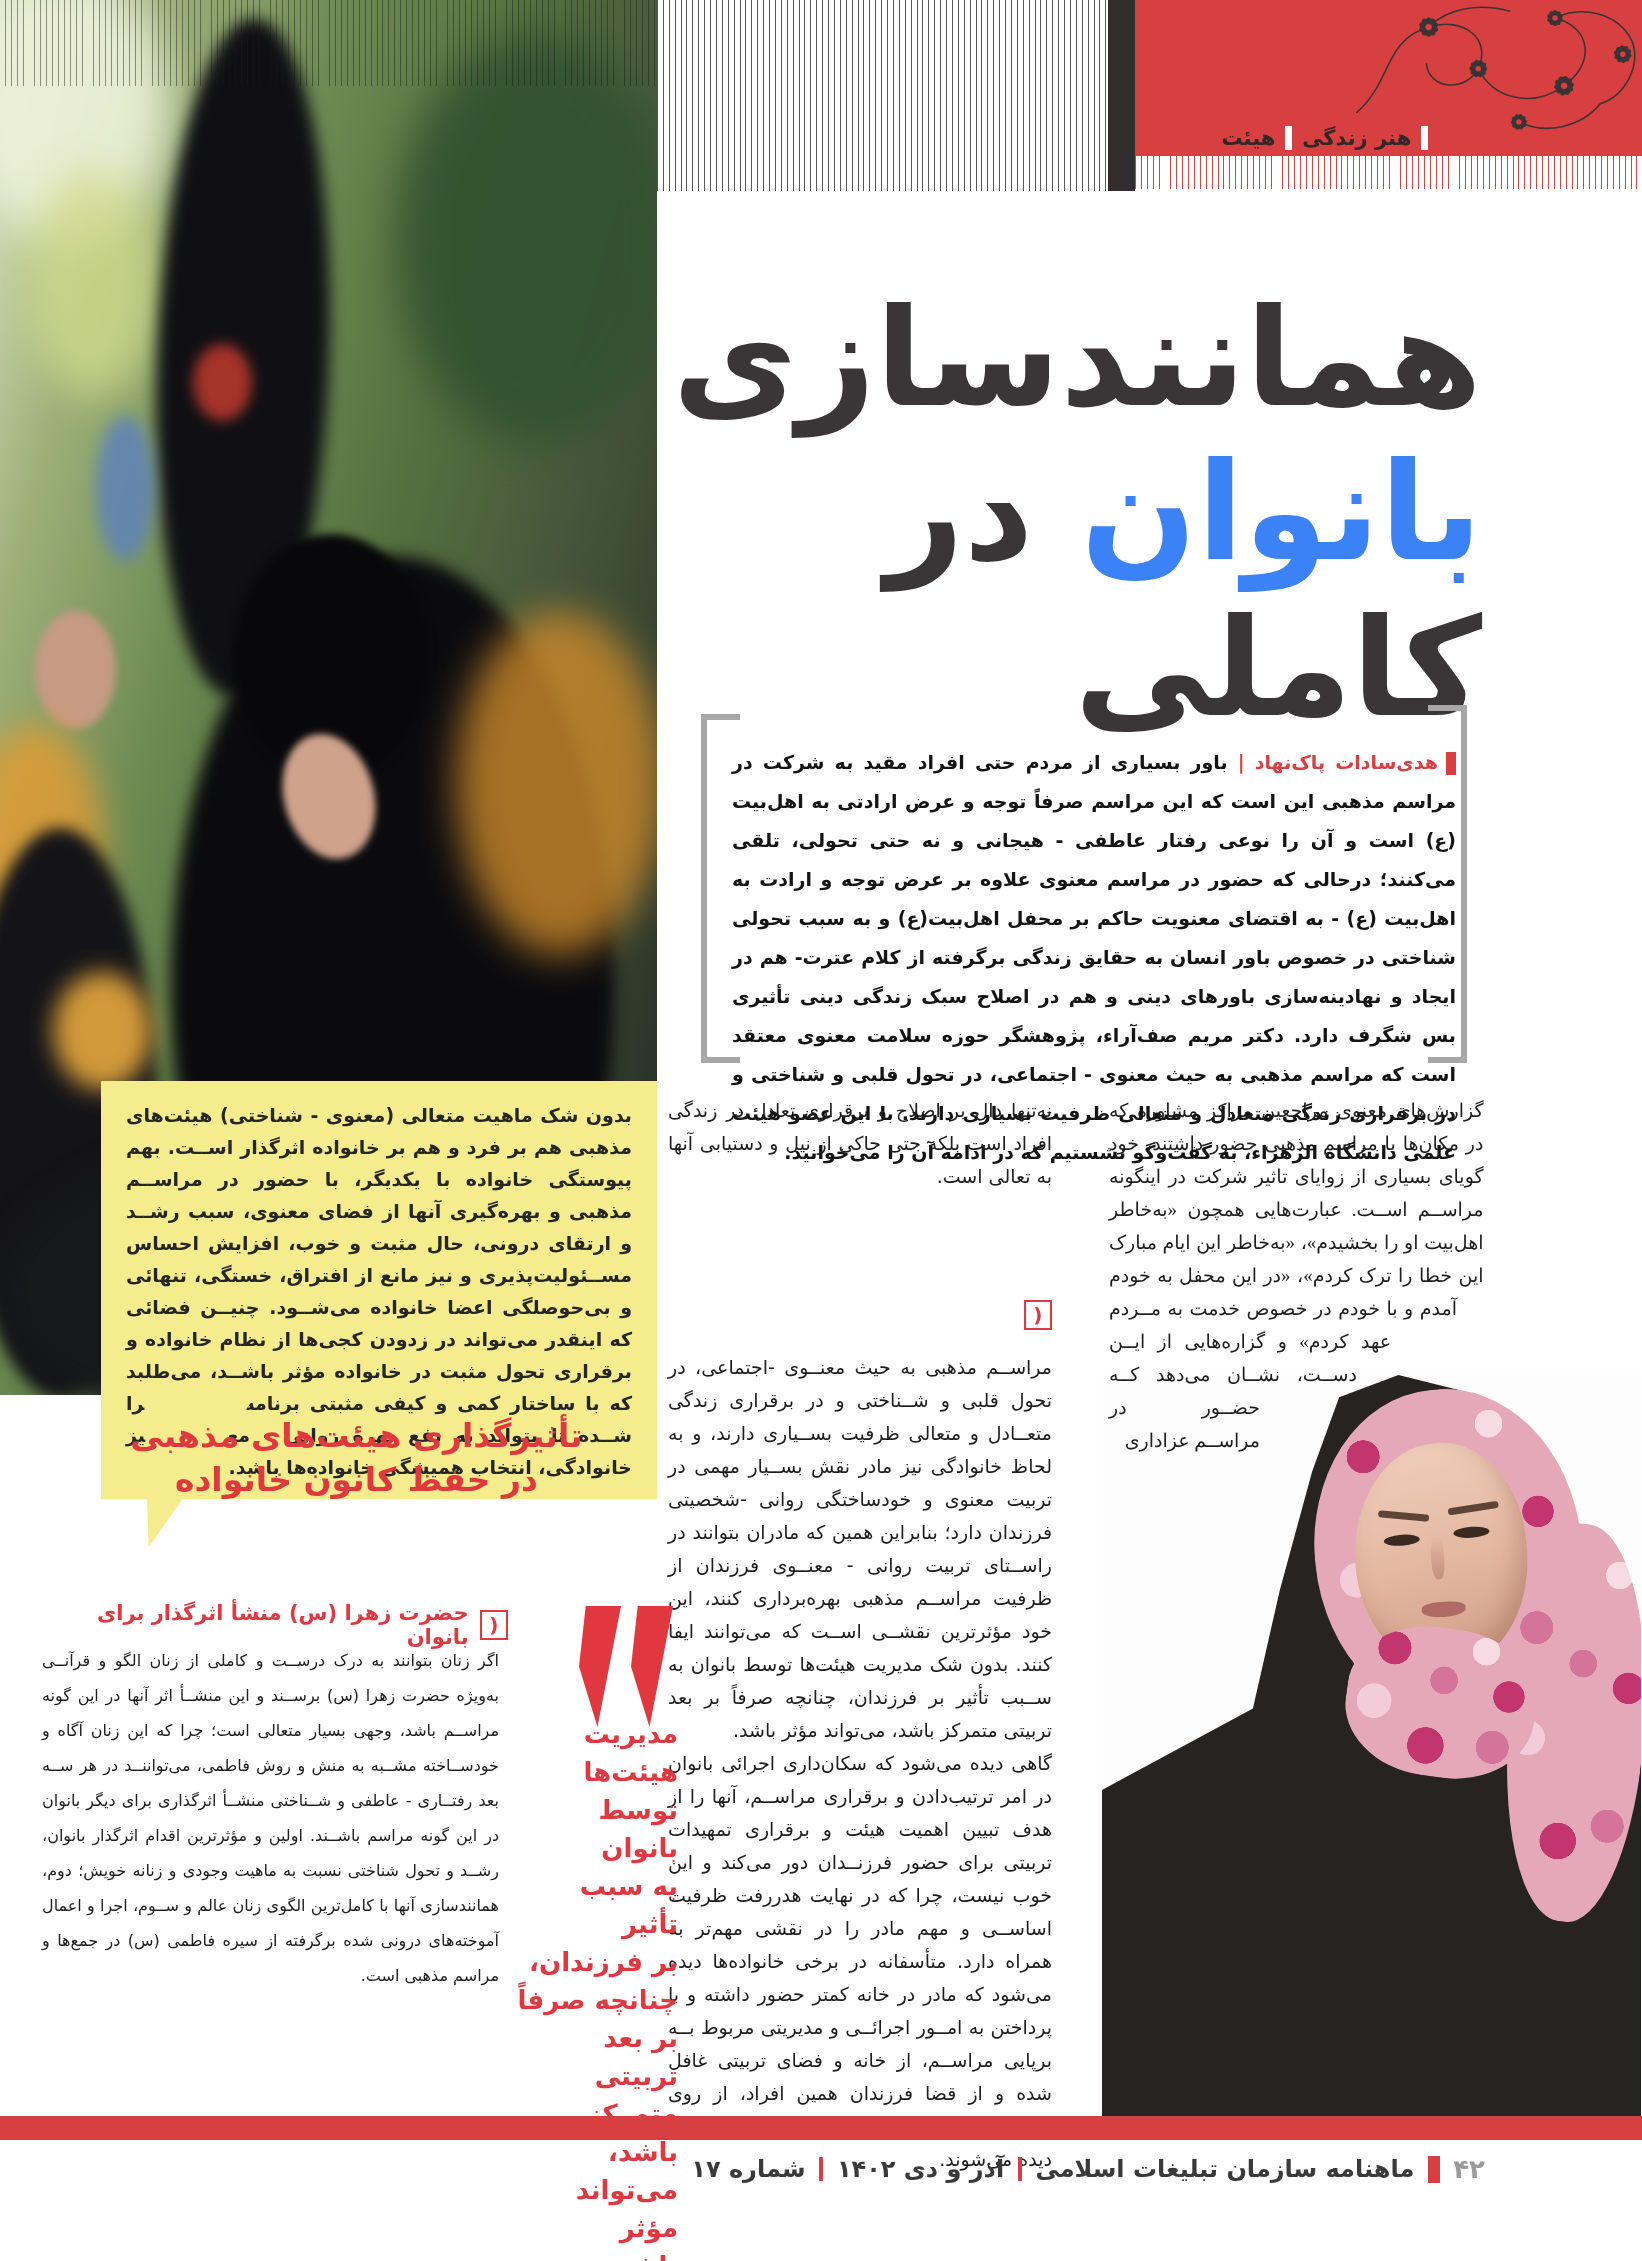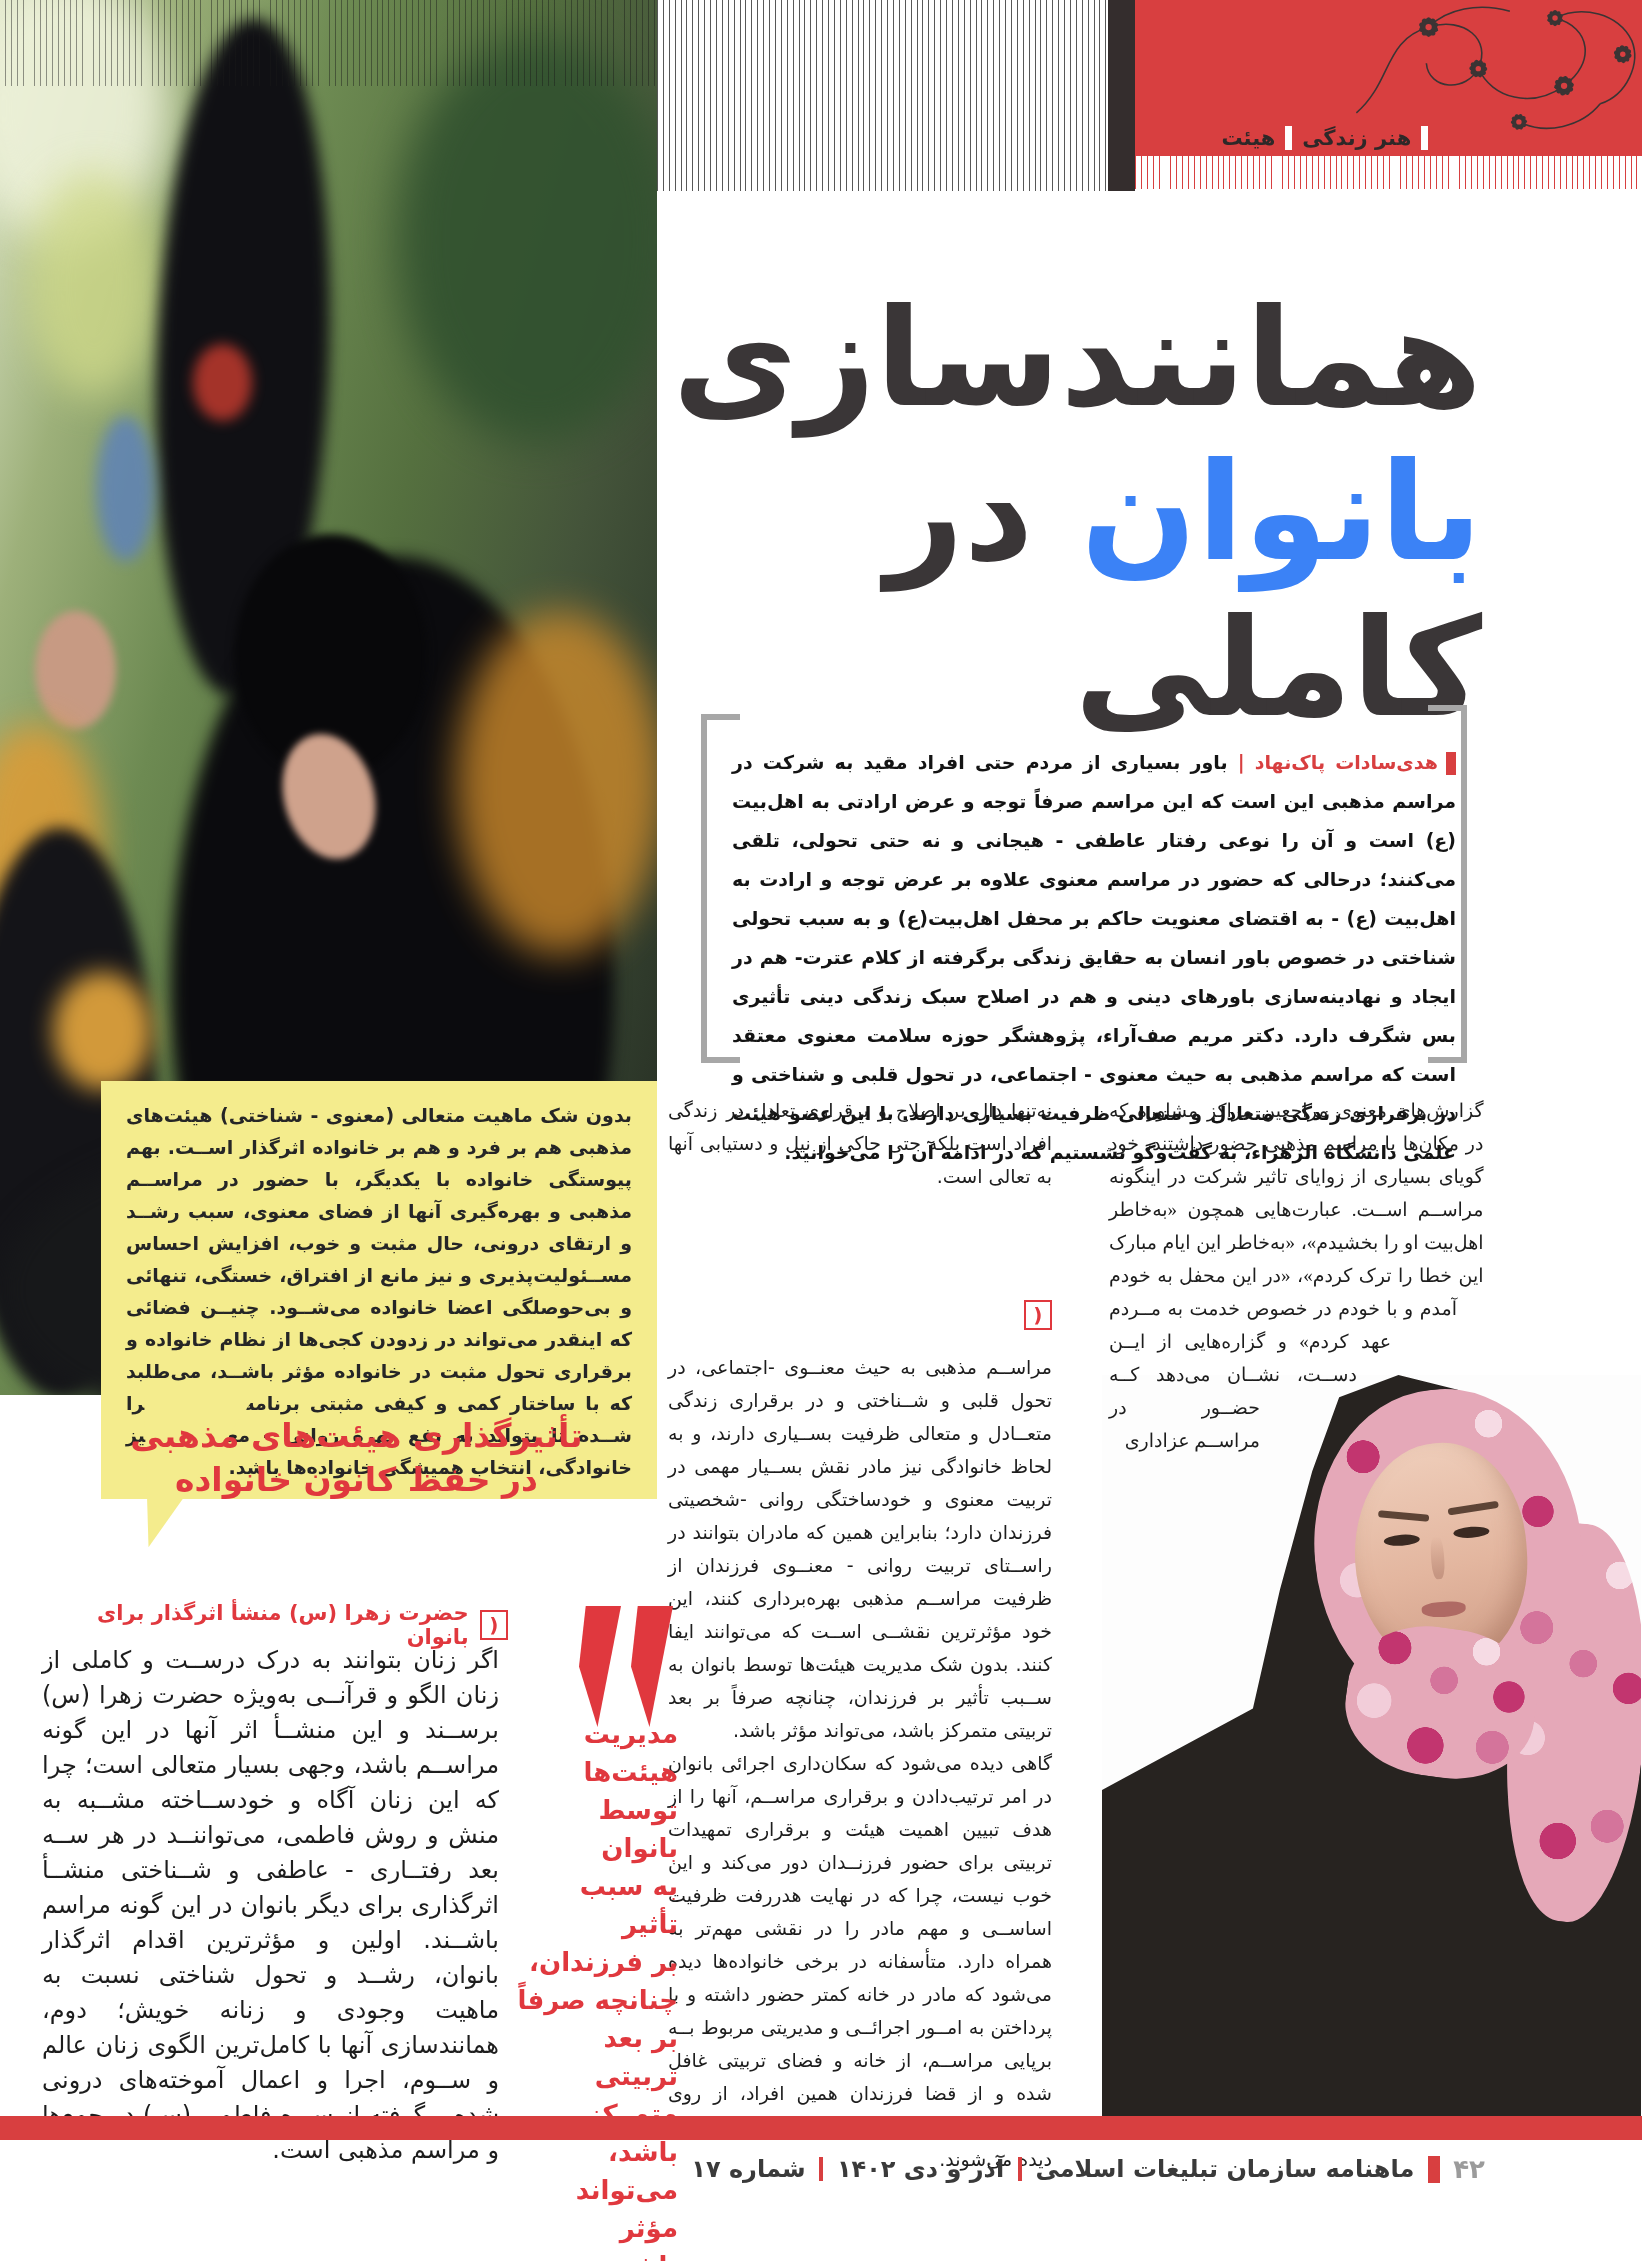--- a/index.html
+++ b/index.html
@@ -35,21 +35,21 @@
         color:#141414;text-align:justify;}
   .lead-marker{display:inline-block;width:10px;height:23.5px;background:#d83f40;
         vertical-align:middle;margin-left:8.1px;}
   .lead-byline{color:#d83f40;}
   
   .col{position:absolute;font-size:19px;line-height:33px;color:#1d1d1d;text-align:justify;}
   .col p{margin:0;}
   .col3{left:1110px;top:1094px;width:375px;font-family:Liberation Serif, serif;}
   .col2{left:669px;top:1094px;width:384px;}
   .col1-head{left:43px;top:1601px;width:466px;}
-  .col1-body{left:43px;top:1643px;width:457px;font-size:24px;line-height:35px;}
+  .col1-body{left:43px;top:1643px;width:457px;font-size:16px;line-height:35px;}
   .sp{float:right;clear:right;}
   .subhead-row{display:flex;align-items:center;gap:11px;font-weight:bold;color:#e0383e;}
   .subhead-row .mark{flex:0 0 auto;width:24.4px;height:26px;border:2.3px solid #e0383e;color:#e0383e;
       display:flex;align-items:center;justify-content:center;font-size:20px;font-weight:bold;}
   .subhead-row .t{font-size:21px;}
   .col2 .subhead-row{margin-top:107px;margin-bottom:21px;}
   
   .yellow-box{left:102px;top:1081px;width:556px;background:#f4ec8d;padding:18px 25px 16.3px 25px;
       font-size:19px;line-height:32px;font-weight:bold;color:#262626;text-align:justify;box-sizing:border-box;}
   .yellow-tail{left:145px;top:1394px;width:113px;height:158px;background:#f4ec8d;

